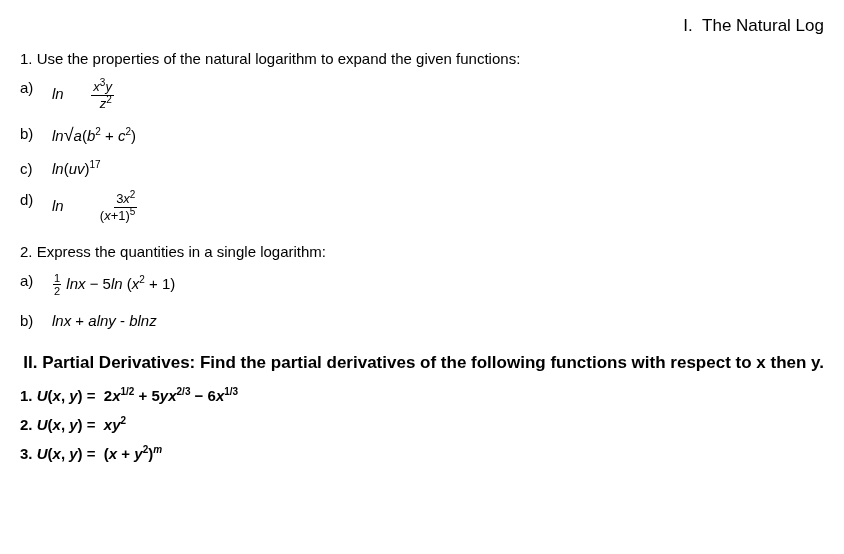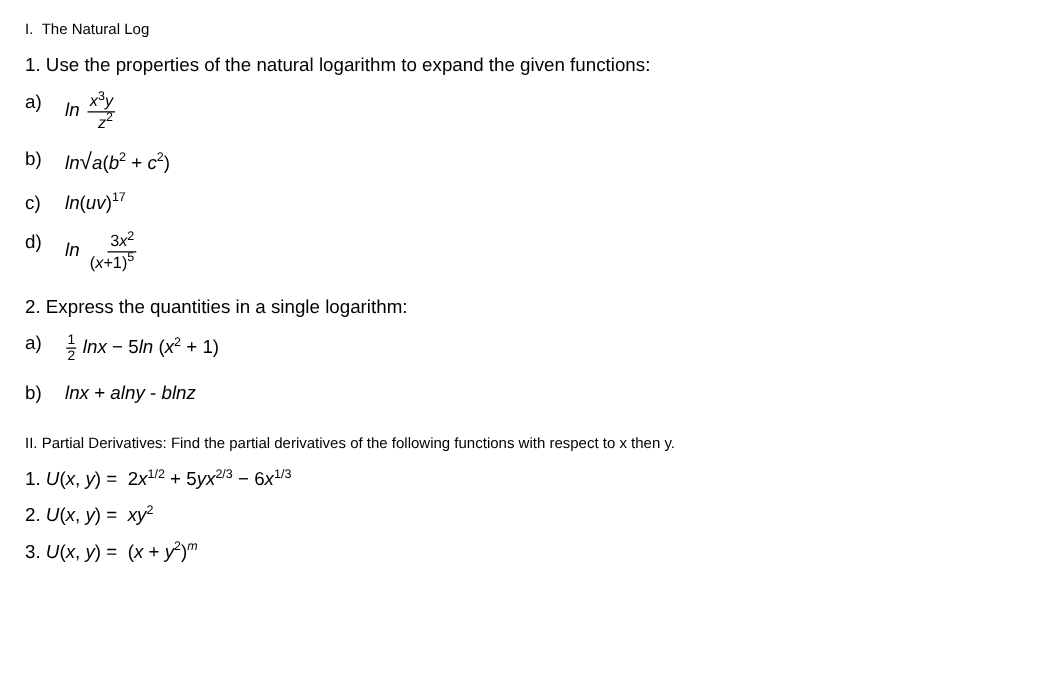--- a/index.html
+++ b/index.html
@@ -10,22 +10,23 @@
     body {
       background: #ffffff;
       font-family: Arial, sans-serif;
       font-size: 15px;
       color: #000000;
       padding: 16px 20px;
       width: 844px;
       min-height: 554px;
     }
     .section-title {
-      font-size: 12px;
+      font-size: 17px;
       margin-bottom: 14px;
+      text-align: right;
     }
     .question-number {
       font-size: 15px;
       margin-bottom: 12px;
     }
     .sub-question {
       margin-bottom: 14px;
       display: flex;
       align-items: flex-start;
       gap: 4px;
@@ -42,20 +43,21 @@
       line-height: 1.2;
     }
     .fraction .numer {
       border-bottom: 1px solid #000;
       padding: 0 2px;
       font-size: 13px;
     }
     .fraction .denom {
       padding: 0 2px;
       font-size: 13px;
+      margin-left: 28px;
     }
     sup {
       font-size: 10px;
       vertical-align: super;
       line-height: 0;
     }
     .math-inline {
       font-style: italic;
     }
     .half-frac {
@@ -142,21 +144,21 @@
   </div>
 
   <div class="sub-question">
     <span class="sub-label">b)</span>
     <span>
       <span class="math-inline">lnx</span> + <span class="math-inline">a</span><span class="math-inline">lny</span> - <span class="math-inline">b</span><span class="math-inline">lnz</span>
     </span>
   </div>
 </div>
 
-<div style="margin-top: 24px;">
+<div style="margin-top: 24px; font-weight: bold;">
   <div class="section-title">
     II.&nbsp;Partial Derivatives: Find the partial derivatives of the following functions with respect to x then y.
   </div>
 
   <div class="question-number">
     1.&nbsp;<span class="math-inline">U</span>(<span class="math-inline">x</span>, <span class="math-inline">y</span>) =&nbsp;
     2<span class="math-inline">x</span><sup>1/2</sup> + 5<span class="math-inline">yx</span><sup>2/3</sup> − 6<span class="math-inline">x</span><sup>1/3</sup>
   </div>
 
   <div class="question-number">

